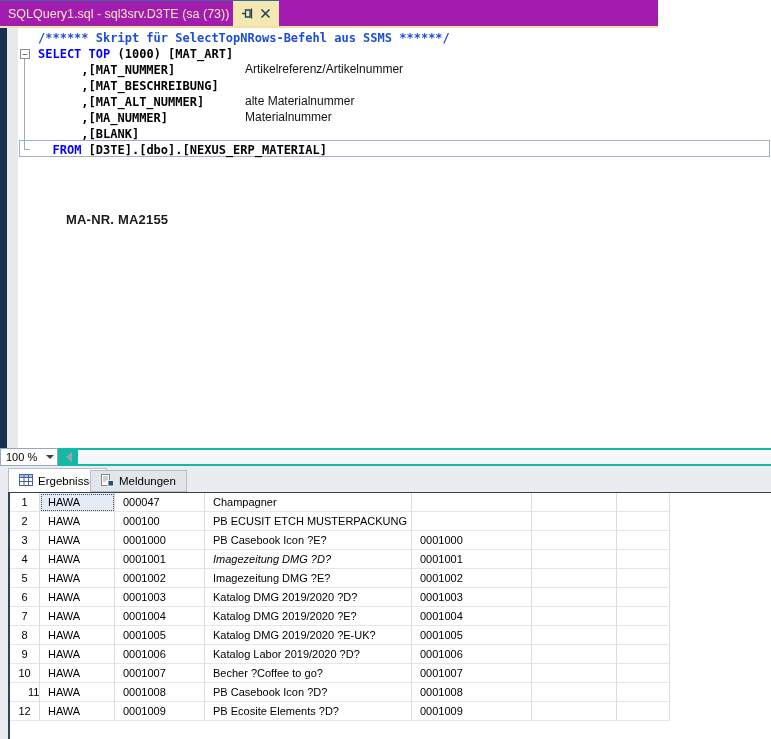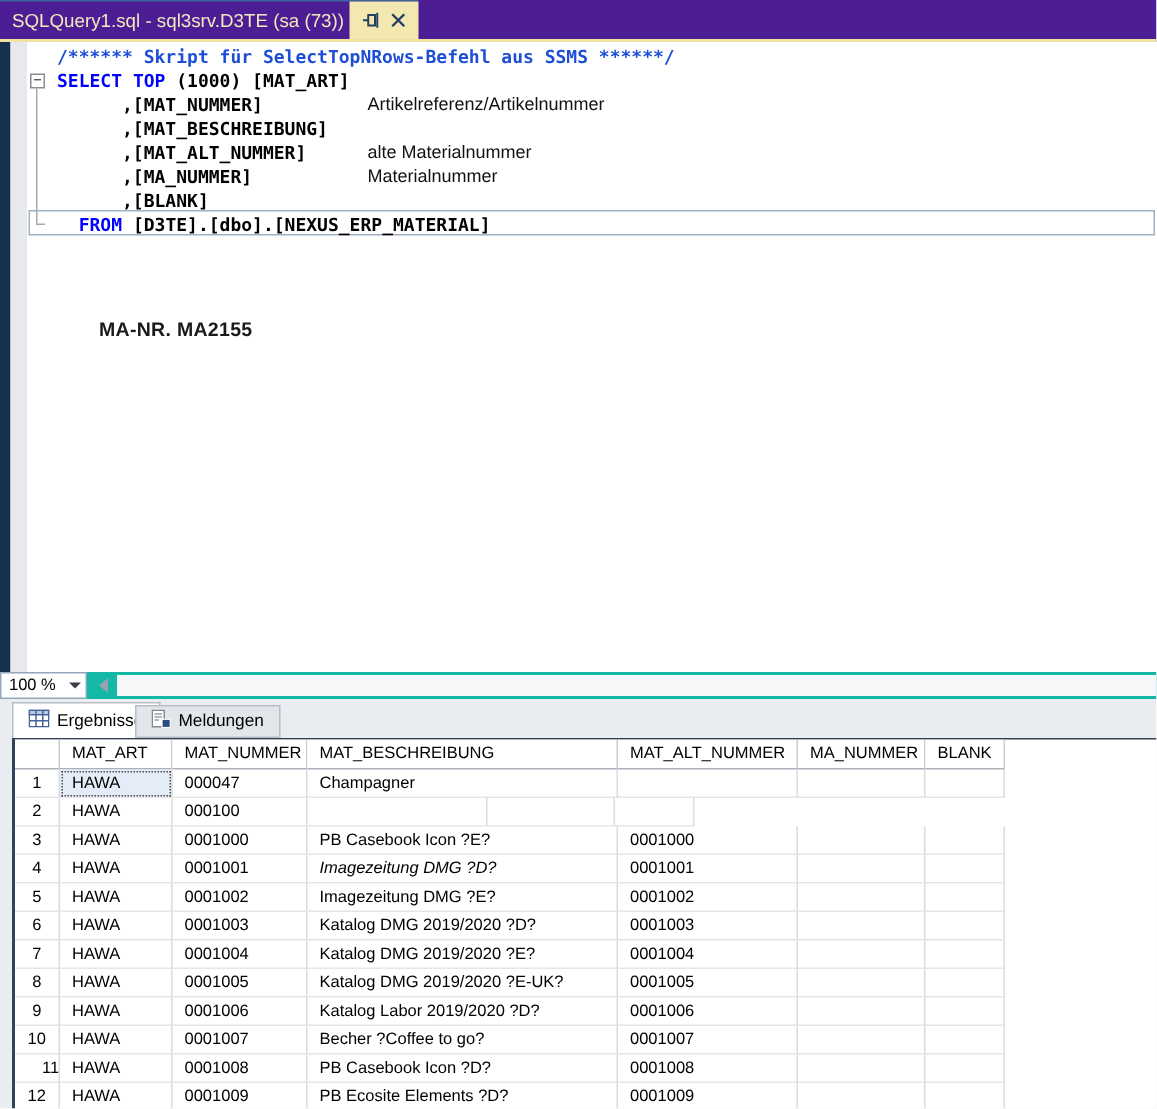--- a/index.html
+++ b/index.html
@@ -1,22 +1,22 @@
 <!DOCTYPE html>
 <html><head>
 <meta charset="utf-8">
 <style>
   * { margin:0; padding:0; box-sizing:border-box; }
   html,body { width:771px; height:739px; overflow:hidden; background:#fff;
               font-family:"Liberation Sans", sans-serif; }
   .app { position:relative; width:771px; height:739px; }
 
   
-  .tabbar { position:absolute; left:0; top:0; width:771px; height:28px;
-            background:#4c1d95; border-bottom:2px solid #eee3a4; }
+  .tabbar { position:absolute; left:0; top:0; width:658px; height:28px;
+            background:#a21caf; border-bottom:2px solid #eee3a4; }
   .doc-tab { position:absolute; left:0; top:0; height:26px; display:flex; align-items:stretch;
              border-top:1px solid #3c639b; }
   .doc-tab-label { display:flex; align-items:center; padding:0 4px 0 8px;
                    color:#f0e9bd; font-size:12.5px; white-space:nowrap; }
   .tab-btns { display:flex; align-items:center; gap:6px; background:#f2e8b0; padding:0 8px; }
   .tab-btns svg { display:block; }
 
   
   .editor { position:absolute; left:0; top:28px; width:771px; height:420px; background:#fff; }
   .ed-navy { position:absolute; left:0; top:0; width:7px; height:420px; background:#17304d; }
@@ -139,43 +139,35 @@
           <svg width="13" height="13" viewBox="0 0 13 13">
             <rect x="0.5" y="0.5" width="8" height="11" fill="#fff" stroke="#84898f"></rect>
             <path d="M2 3 H7 M2 5 H7 M2 7 H5" stroke="#9aa0a6" stroke-width="1"></path>
             <rect x="7" y="6.5" width="5.5" height="5.5" fill="#2b4d7e" stroke="#fff" stroke-width="0.8"></rect>
           </svg>
         </span>
         <span>Meldungen</span>
       </div>
     </div>
     <div class="grid">
-      <div class="g-header">
-          <div class="hcell" style="width: 30px;"></div>
-          <div class="hcell" style="width: 75px;">MAT_ART</div>
-          <div class="hcell" style="width: 90px;">MAT_NUMMER</div>
-          <div class="hcell" style="width: 207px;">MAT_BESCHREIBUNG</div>
-          <div class="hcell" style="width: 120px;">MAT_ALT_NUMMER</div>
-          <div class="hcell" style="width: 85px;">MA_NUMMER</div>
-          <div class="hcell" style="width: 53px;">BLANK</div>
-        </div>
       <div id="grid-body">
           <div class="g-row">
             <div class="cell rownum" style="width: 30px;">1</div>
             <div class="cell sel" style="width: 75px;">HAWA</div>
             <div class="cell" style="width: 90px;">000047</div>
             <div class="cell" style="width: 207px;">Champagner</div>
             <div class="cell" style="width: 120px;"></div>
             <div class="cell" style="width: 85px;"></div>
             <div class="cell" style="width: 53px;"></div>
           </div>
           <div class="g-row">
             <div class="cell rownum" style="width: 30px;">2</div>
             <div class="cell" style="width: 75px;">HAWA</div>
             <div class="cell" style="width: 90px;">000100</div>
+            <div class="cell" style="width: 207px;">PB ECUSIT ETCH MUSTERPACKUNG</div>
             <div class="cell" style="width: 120px;"></div>
             <div class="cell" style="width: 85px;"></div>
             <div class="cell" style="width: 53px;"></div>
           </div>
           <div class="g-row">
             <div class="cell rownum" style="width: 30px;">3</div>
             <div class="cell" style="width: 75px;">HAWA</div>
             <div class="cell" style="width: 90px;">0001000</div>
             <div class="cell" style="width: 207px;">PB Casebook Icon ?E?</div>
             <div class="cell" style="width: 120px;">0001000</div>

